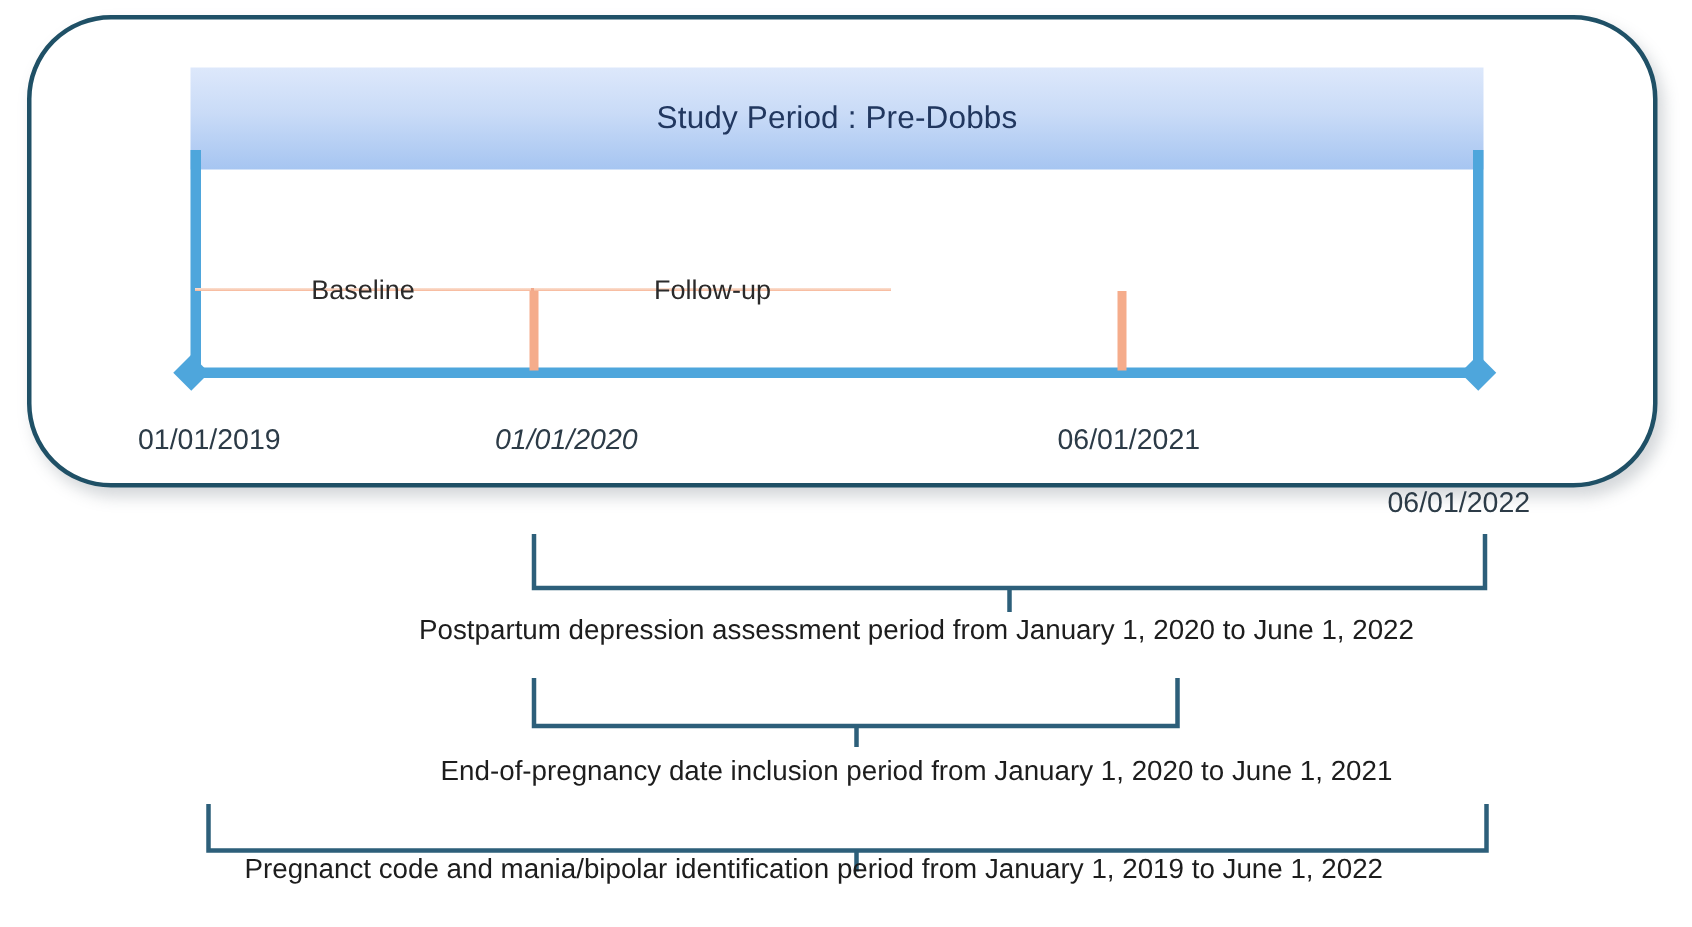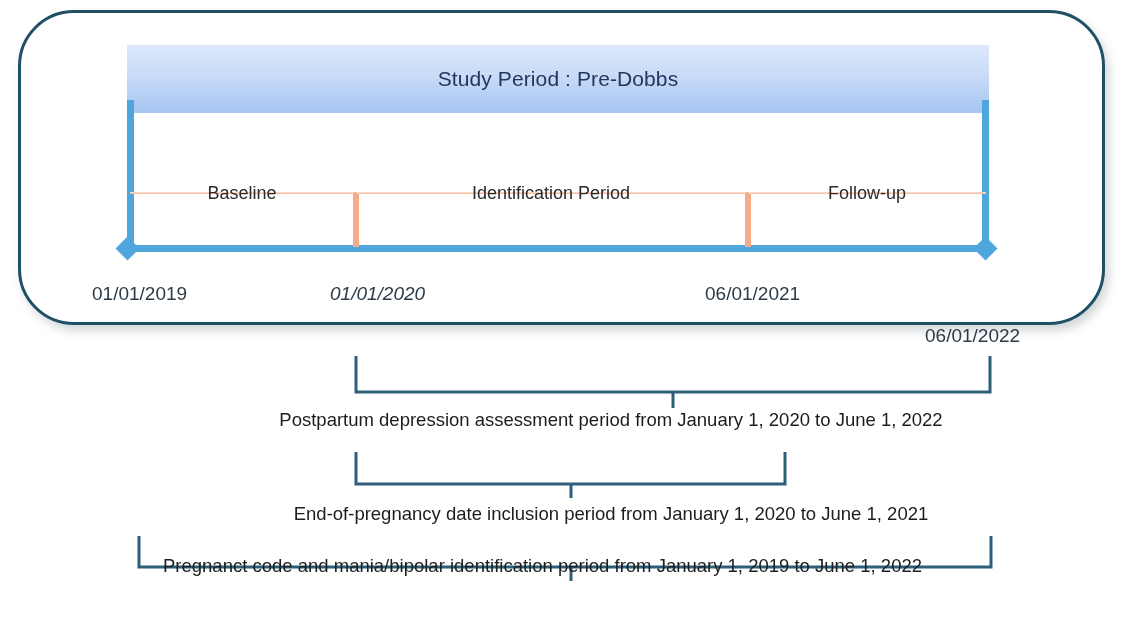--- a/index.html
+++ b/index.html
@@ -130,44 +130,41 @@
   .bracket-caption {
     position: absolute;
     font-size: 18.5px;
     color: #1d1d1d;
     white-space: nowrap;
     text-align: center;
     padding-left: 47px;
   }
   #caption-0 { top: 409px; left: 0; width: 1128px; }
   #caption-1 { top: 503px; left: 0; width: 1128px; }
-  #caption-2 { top: 555px; left: 0; width: 991px; }
+  #caption-2 { top: 568px; left: 0; width: 991px; }
 </style>
 </head>
 <body>
 
 <div id="timeline-panel"></div>
 
 <div id="study-period-bar">
   <span class="title">Study Period : Pre-Dobbs</span>
 </div>
 
 <div class="rail" id="rail-left"></div>
 <div class="rail" id="rail-right"></div>
 
 <div id="axis-line"></div>
 <div class="axis-arrow" id="axis-arrow-left"></div>
 <div class="axis-arrow" id="axis-arrow-right"></div>
 
 <div id="phase-band">
   <div class="phase-cell" style="width:26.4%">
     <span class="phase-label">Baseline</span>
-  </div>
-  <div class="phase-cell" style="width:45.8%">
-    <span class="phase-label">Identification Period</span>
   </div>
   <div class="phase-cell" style="width:27.8%">
     <span class="phase-label">Follow-up</span>
   </div>
 </div>
 
 <div class="phase-tick" id="phase-tick-1"></div>
 <div class="phase-tick" id="phase-tick-2"></div>
 
 <div class="date-label" id="date-label-0">01/01/2019</div>

